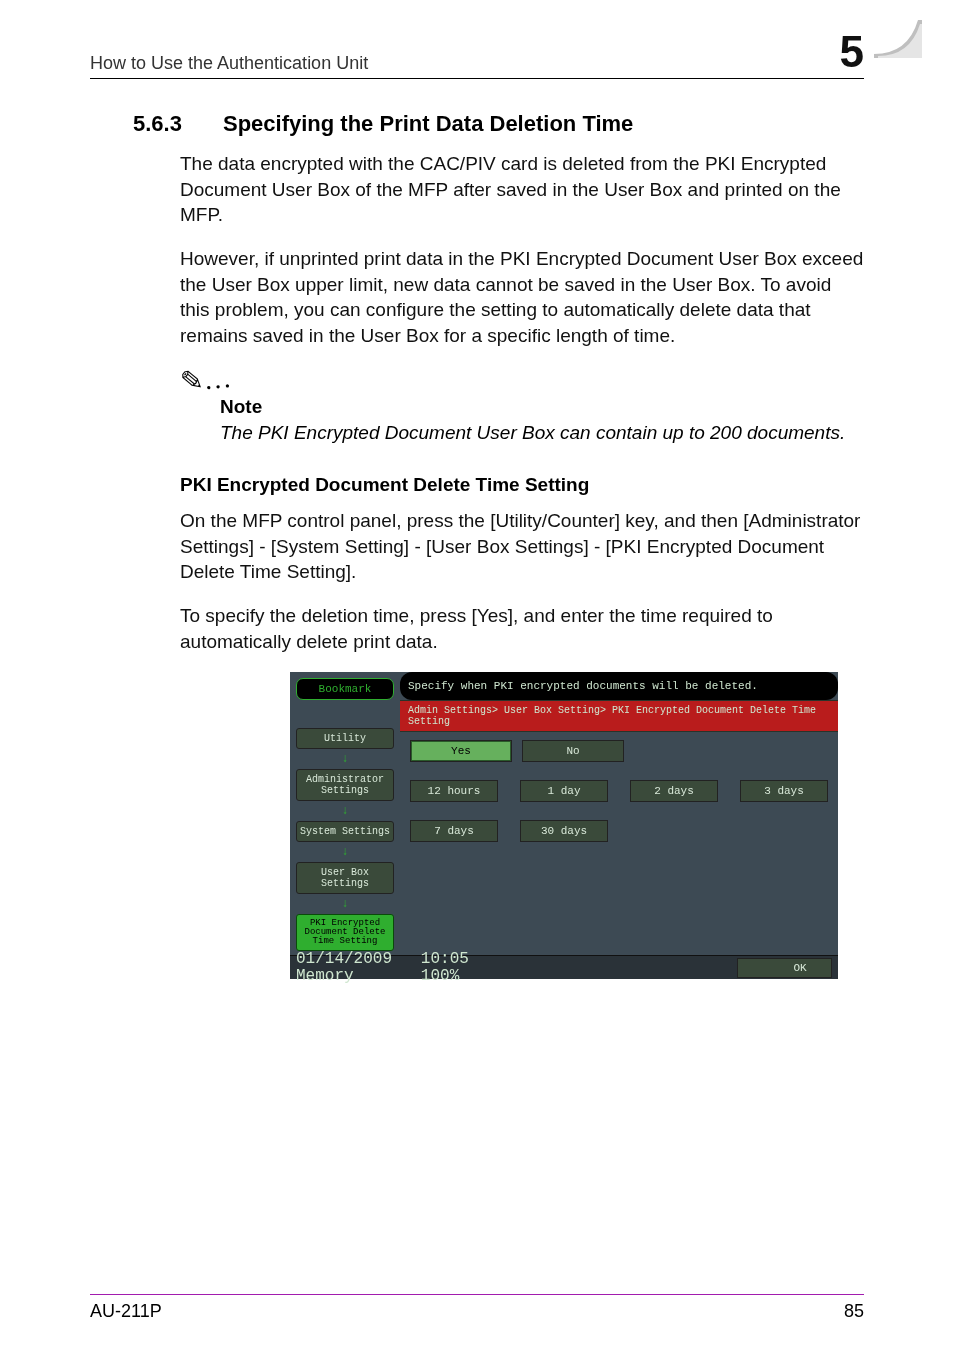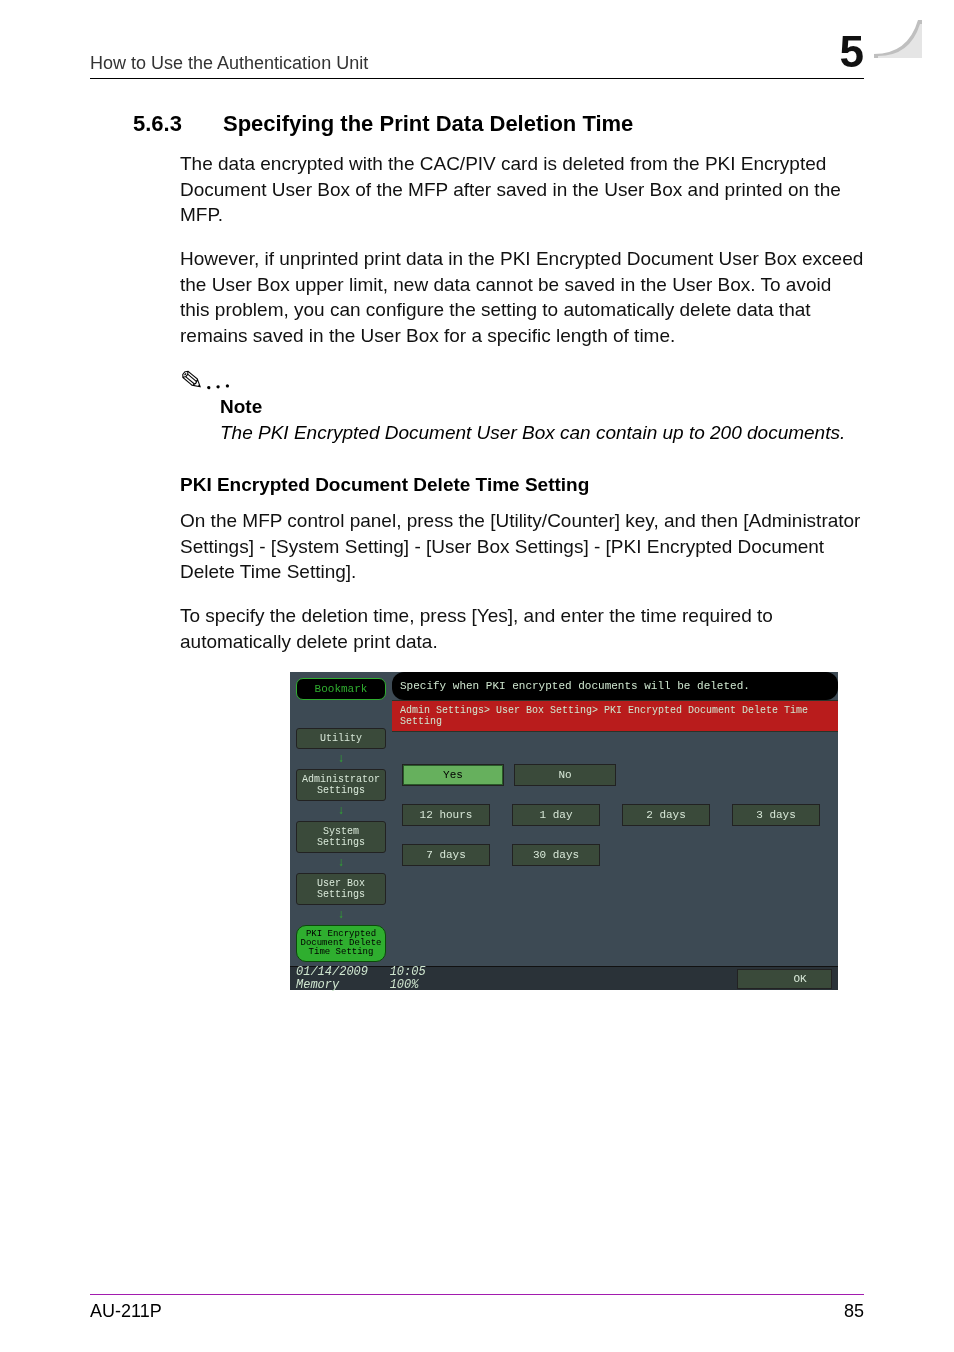--- a/index.html
+++ b/index.html
@@ -133,40 +133,39 @@
     color: #cfe6cf;
     padding: 4px 8px;
     font-size: 10px;
     border-top: 1px solid #2a332a;
     border-bottom: 1px solid #2a332a;
   }
   .yn-row {
     display: flex;
     gap: 10px;
     padding: 8px 10px 6px 10px;
-    margin-top: 24px;
   }
   .yn-btn {
     width: 100px;
     height: 20px;
     background: #3a4a3a;
     border: 1px solid #222;
     color: #d8e8d8;
     display: flex;
     align-items: center;
     justify-content: center;
     font-size: 11px;
   }
   .yn-btn.sel {
     background: #66b05d;
     color: #000;
     box-shadow: inset 0 0 0 1px #2a5a2a;
   }
   .opt-area {
-    padding: 12px 18px 10px 10px;
+    padding: 12px 10px 10px 10px;
     background: #3d4a54;
   }
   .opt-row {
     display: flex;
     gap: 22px;
     margin-bottom: 18px;
   }
   .opt-btn {
     width: 86px;
     height: 20px;
@@ -202,44 +201,42 @@
     line-height: 1.1;
     white-space: pre;
   }
   .crumb-box.sel {
     background: #2fae2f;
     color: #000;
     border-color: #0a4a0a;
     line-height: 1.0;
     font-size: 9px;
     white-space: pre;
-    border-radius: 10px;
   }
   .arrow {
     text-align: center;
     color: #2fae2f;
     font-size: 12px;
     line-height: 1;
     margin-bottom: 4px;
   }
   .panel-bottom {
     display: flex;
     align-items: center;
     background: #2a3238;
     border-top: 1px solid #111;
     padding: 2px 6px;
     height: 24px;
     box-sizing: border-box;
   }
   .bottom-info {
     color: #cfe6cf;
-    font-size: 12px;
+    font-size: 16px;
     line-height: 1.05;
     white-space: pre;
-    font-style: italic;
   }
   .ok-btn {
     margin-left: auto;
     width: 62px;
     height: 18px;
     background: #3a4a3a;
     border: 1px solid #222;
     color: #d8e8d8;
     display: flex;
     align-items: center;

